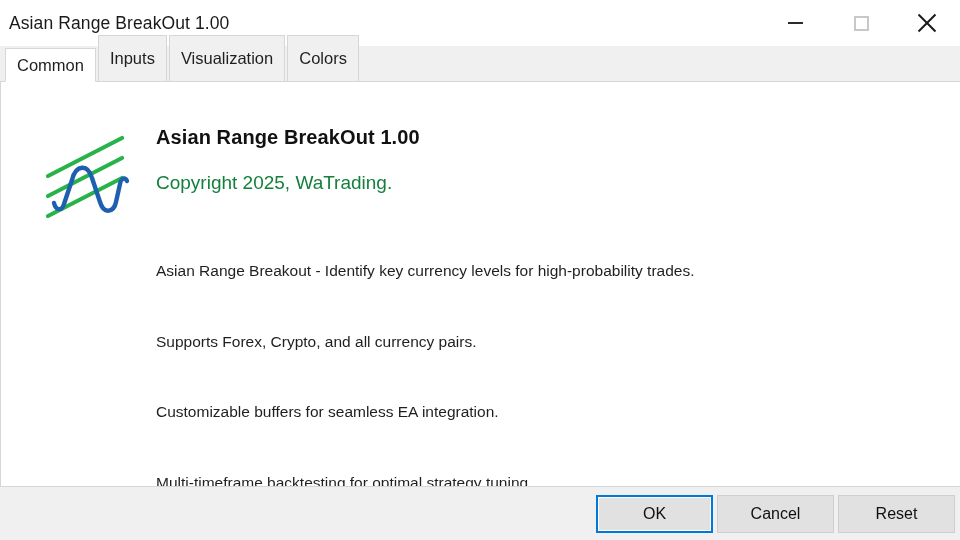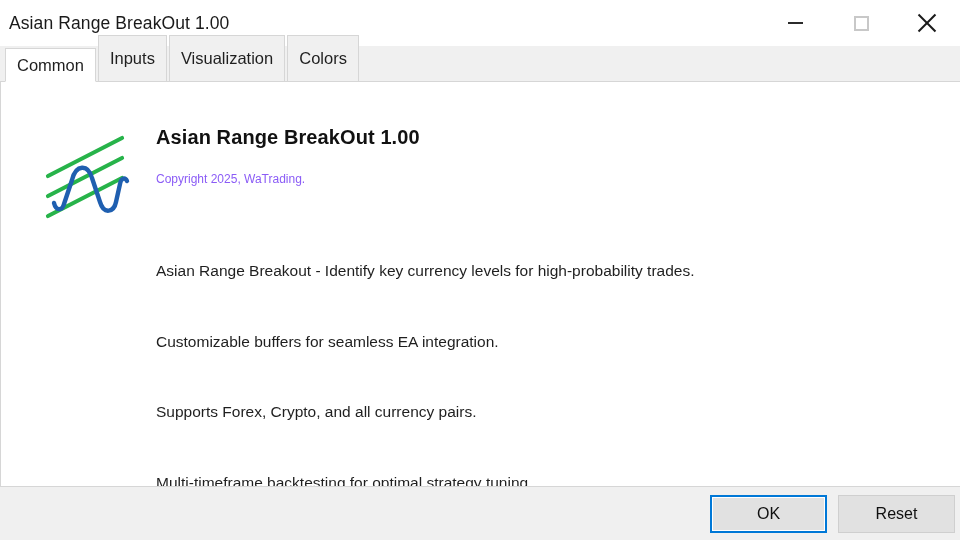--- a/index.html
+++ b/index.html
@@ -163,22 +163,22 @@
     font-size: 20px;
     font-weight: bold;
     color: #111111;
     letter-spacing: 0.1px;
     white-space: nowrap;
   }
   .copyright {
     position: absolute;
     left: 155px;
     top: 90px;
-    font-size: 12px;
-    color: #8b5cf6;
+    font-size: 19px;
+    color: #15803d;
     white-space: nowrap;
   }
   .desc {
     position: absolute;
     left: 155px;
     top: 130px;
     font-size: 15.5px;
     color: #1f1f1f;
     line-height: 23.5px;
     white-space: pre;
@@ -192,21 +192,21 @@
     min-height: 53px;
     background: #f0f0f0;
     display: flex;
     align-items: center;
     justify-content: flex-end;
     padding-right: 5px;
   }
   .btn {
     height: 38px;
     width: 117px;
-    margin-left: 11px;
+    margin-left: 4px;
     background: #e1e1e1;
     border: 1px solid #cfcfcf;
     color: #101010;
     font-size: 16px;
     font-family: "Liberation Sans", sans-serif;
     display: flex;
     align-items: center;
     justify-content: center;
     padding: 0;
   }
@@ -262,27 +262,28 @@
           <line x1="6" y1="84" x2="80" y2="46"></line>
         </g>
         <path d="M12 71 C 14 79, 20 79, 22 72 L 30 48 C 34 32, 46 32, 50 46 L 58 70 C 62 83, 72 80, 74 70 L 78 52 C 79 46, 83 45, 85 49" stroke="#1f5fb0" stroke-width="4.4" fill="none" stroke-linecap="round" stroke-linejoin="round"></path>
       </svg>
 
       <div class="prod-title">Asian Range BreakOut 1.00</div>
       <div class="copyright">Copyright 2025, WaTrading.</div>
 
       <div class="desc">
         <div>Asian Range Breakout - Identify key currency levels for high-probability trades.</div>
+        <div>Supports Forex, Crypto, and all currency pairs.</div>
         <div>Customizable buffers for seamless EA integration.</div>
-        <div>Supports Forex, Crypto, and all currency pairs.</div>
         <div>Multi-timeframe backtesting for optimal strategy tuning.</div>
         
       </div>
 
     </div>
   </div>
 
   <div class="footer">
     <button class="btn default">OK</button>
+    <button class="btn">Cancel</button>
     <button class="btn">Reset</button>
   </div>
 
 </div>
 
 </body></html>

